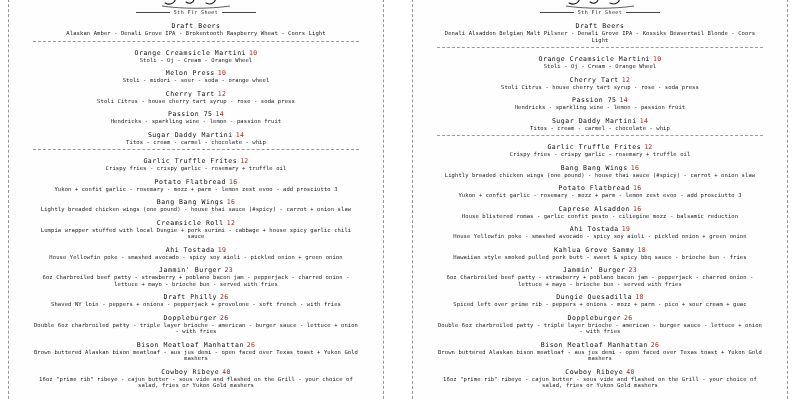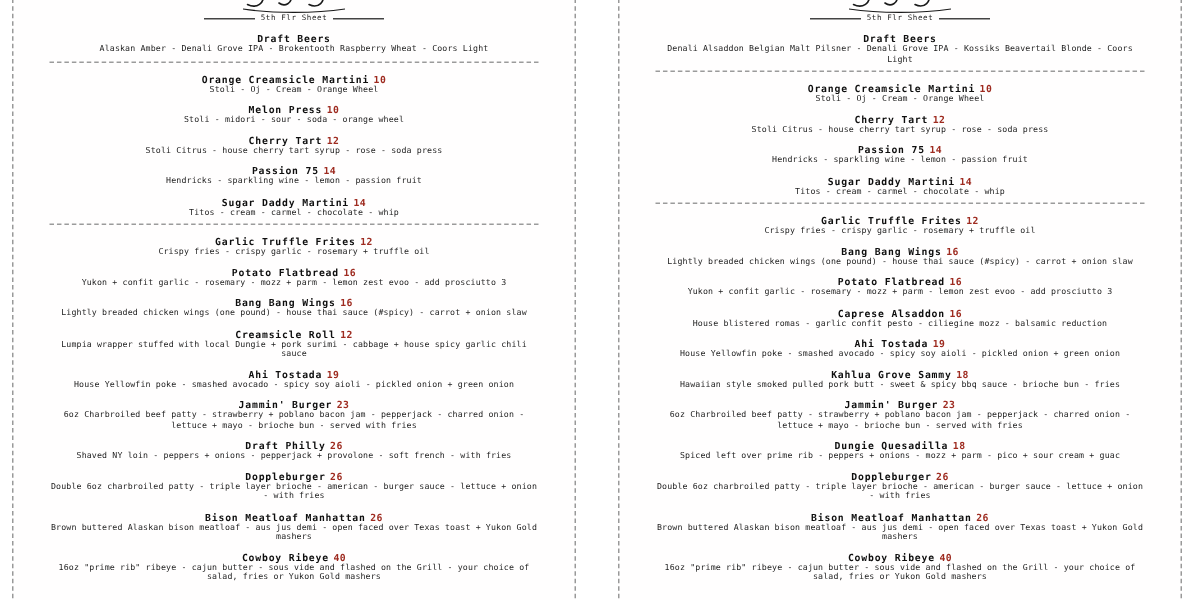--- a/index.html
+++ b/index.html
@@ -35,24 +35,24 @@
     font-family:"DejaVu Sans Mono","Liberation Mono",monospace;
   }
   .page-body{padding:4px 10px 0 10px;text-align:center;}
   .divider{
     border-top:1px dashed #9b9b9b;width:92%;margin:4px auto 4px auto;height:0;
   }
   .menu-section{margin:0;}
   .menu-item{margin:0 0 3px 0;}
   .item-title{line-height:8px;white-space:nowrap;}
   .item-name{
-    font-size:6.5px;font-weight:bold;letter-spacing:0.55px;color:#0e0e0e;
+    font-size:6.5px;font-weight:normal;letter-spacing:0.55px;color:#0e0e0e;
   }
   .item-price{
-    font-size:6.5px;font-weight:bold;color:var(--price);margin-left:3px;letter-spacing:0.3px;
+    font-size:6.5px;font-weight:normal;color:var(--price);margin-left:3px;letter-spacing:0.3px;
   }
   .item-desc{
     font-size:5.5px;line-height:6.5px;color:#1d1d1d;
     max-width:330px;margin:0 auto;letter-spacing:0.1px;
   }
 </style>
 </head>
 <body>
 
 <div class="page left">

